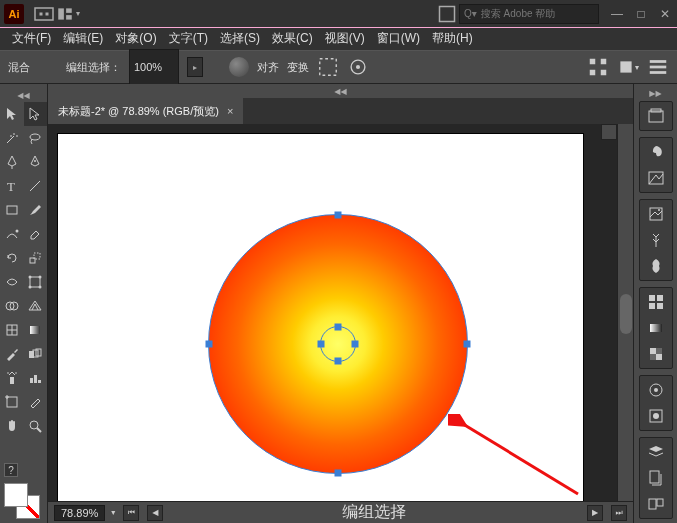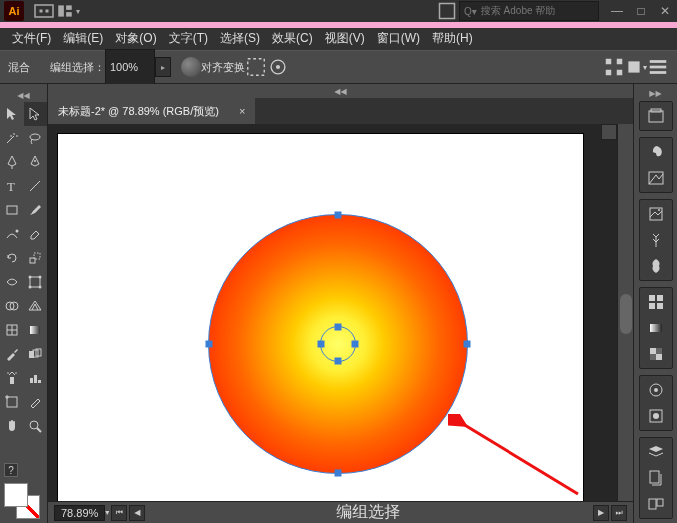--- a/index.html
+++ b/index.html
@@ -1,32 +1,32 @@
 <!DOCTYPE html>
 <html><head>
 <meta charset="utf-8">
 <style>
 * { margin: 0; padding: 0; box-sizing: border-box; user-select: none; }
 body { width: 677px; height: 523px; background: #323232; font-family: "Microsoft YaHei", Arial, sans-serif; font-size: 11px; color: #ccc; overflow: hidden; }
 
 
-.titlebar { height: 28px; background: #323232; display: flex; align-items: center; padding: 0 4px; border-bottom: 6px solid #f9a8d4; }
+.titlebar { height: 28px; background: #323232; display: flex; align-items: center; padding: 0 4px; border-bottom: 1px solid #f9a8d4; }
 .ai-logo { width: 20px; height: 20px; background: #310000; color: #ff9a00; display: flex; align-items: center; justify-content: center; font-weight: bold; font-size: 11px; margin-right: 8px; border-radius: 2px; }
 .tb-btn { width: 24px; height: 20px; display: flex; align-items: center; justify-content: center; color: #aaa; cursor: pointer; }
 .tb-sep { flex: 1; }
 .search-box { background: #262626; border: 1px solid #1a1a1a; height: 20px; width: 140px; display: flex; align-items: center; padding: 0 4px; color: #777; font-size: 10px; }
 .win-btns { display: flex; gap: 8px; margin-left: 10px; }
 .win-btn { width: 16px; height: 16px; display: flex; align-items: center; justify-content: center; color: #aaa; cursor: pointer; font-size: 12px; }
 
 
 .menubar { height: 22px; background: #323232; display: flex; align-items: flex-start; padding: 0 6px; }
 .menu-item { padding: 2px 6px; cursor: pointer; font-size: 12px; color: #ddd; }
 
 
-.controlbar { height: 34px; background: #4a4a4a; display: flex; align-items: center; padding: 0 8px; border-top: 1px solid #555; border-bottom: 1px solid #222; }
+.controlbar { height: 34px; background: #4a4a4a; display: flex; align-items: center; padding: 0 8px; gap: 8px; border-top: 1px solid #555; border-bottom: 1px solid #222; }
 .ctrl-label { color: #ddd; font-size: 11px; }
 .ctrl-input { background: #262626; border: 1px solid #1a1a1a; color: #ddd; height: 36px; width: 50px; padding: 0 4px; font-size: 11px; }
 .ctrl-arrow { width: 16px; height: 20px; background: #333; border: 1px solid #1a1a1a; display: flex; align-items: center; justify-content: center; color: #aaa; cursor: pointer; font-size: 8px; }
 .ctrl-icon { width: 22px; height: 22px; display: flex; align-items: center; justify-content: center; color: #ccc; cursor: pointer; }
 .ctrl-icon.circle { width: 20px; height: 20px; border-radius: 50%; background: radial-gradient(circle at 35% 35%, #888, #444); }
 .ctrl-spacer { flex: 1; }
 
 
 .main { display: flex; height: calc(523px - 28px - 22px - 34px); }
 
@@ -40,29 +40,29 @@
 .swatch-area { margin-top: auto; padding: 4px; }
 .swatches { position: relative; width: 36px; height: 36px; }
 .sw-fill { position: absolute; width: 24px; height: 24px; background: #fff; border: 1px solid #888; top: 0; left: 0; }
 .sw-stroke { position: absolute; width: 24px; height: 24px; background: linear-gradient(45deg, #fff 45%, #f00 45%, #f00 55%, #fff 55%); border: 1px solid #888; bottom: 0; right: 0; }
 .sw-q { position: absolute; width: 14px; height: 14px; background: #333; border: 1px solid #666; display: flex; align-items: center; justify-content: center; font-size: 10px; color: #ccc; top: 0; left: 0; }
 
 
 .doc-area { flex: 1; display: flex; flex-direction: column; background: #262626; }
 .doc-expand { height: 14px; display: flex; align-items: center; justify-content: center; background: #4a4a4a; color: #aaa; font-size: 8px; cursor: pointer; }
 .tab-bar { height: 26px; background: #323232; display: flex; align-items: center; }
-.doc-tab { height: 26px; background: #4a4a4a; display: flex; align-items: center; padding: 0 10px; gap: 20px; font-size: 11px; color: #eee; }
+.doc-tab { height: 26px; background: #4a4a4a; display: flex; align-items: center; padding: 0 10px; gap: 8px; font-size: 11px; color: #eee; }
 .tab-close { cursor: pointer; color: #ccc; font-size: 11px; }
 .canvas-wrap { flex: 1; display: flex; position: relative; }
 .canvas-scroll { flex: 1; overflow: hidden; position: relative; background: #262626; }
 .artboard { position: absolute; left: 10px; top: 10px; width: 525px; height: 372px; background: #fff; box-shadow: 0 0 0 1px #000; }
 .ruler-stub { position: absolute; right: 0; top: 0; width: 16px; height: 16px; background: #4a4a4a; border: 1px solid #222; }
 .v-scroll { width: 16px; background: #4a4a4a; position: relative; border-left: 1px solid #222; }
 .v-thumb { position: absolute; left: 2px; width: 12px; height: 40px; top: 170px; background: #666; border-radius: 6px; }
-.status-bar { height: 22px; background: #4a4a4a; display: flex; align-items: center; padding: 0 6px; border-top: 1px solid #222; }
+.status-bar { height: 22px; background: #4a4a4a; display: flex; align-items: center; padding: 0 6px; gap: 6px; border-top: 1px solid #222; }
 .zoom-box { background: #262626; border: 1px solid #1a1a1a; padding: 1px 6px; font-size: 11px; color: #ddd; }
 .status-spacer { flex: 1; }
 .status-text { color: #ddd; font-size: 16px; }
 .h-thumb { width: 16px; height: 16px; background: #383838; border: 1px solid #222; margin-left: 2px; cursor: pointer; display:flex; align-items:center; justify-content:center; font-size:8px;}
 
 
 .right-panels { width: 44px; background: #4a4a4a; display: flex; flex-direction: column; align-items: center; padding-top: 4px; gap: 2px; border-left: 1px solid #222; }
 .panel-expand { height: 14px; display: flex; align-items: center; justify-content: center; color: #aaa; font-size: 8px; cursor: pointer; width: 100%; }
 .panel-group { background: #3d3d3d; border: 1px solid #222; border-radius: 2px; padding: 2px; display: flex; flex-direction: column; gap: 2px; margin-bottom: 4px; }
 .panel-icon { width: 28px; height: 24px; display: flex; align-items: center; justify-content: center; cursor: pointer; color: #ccc; }

